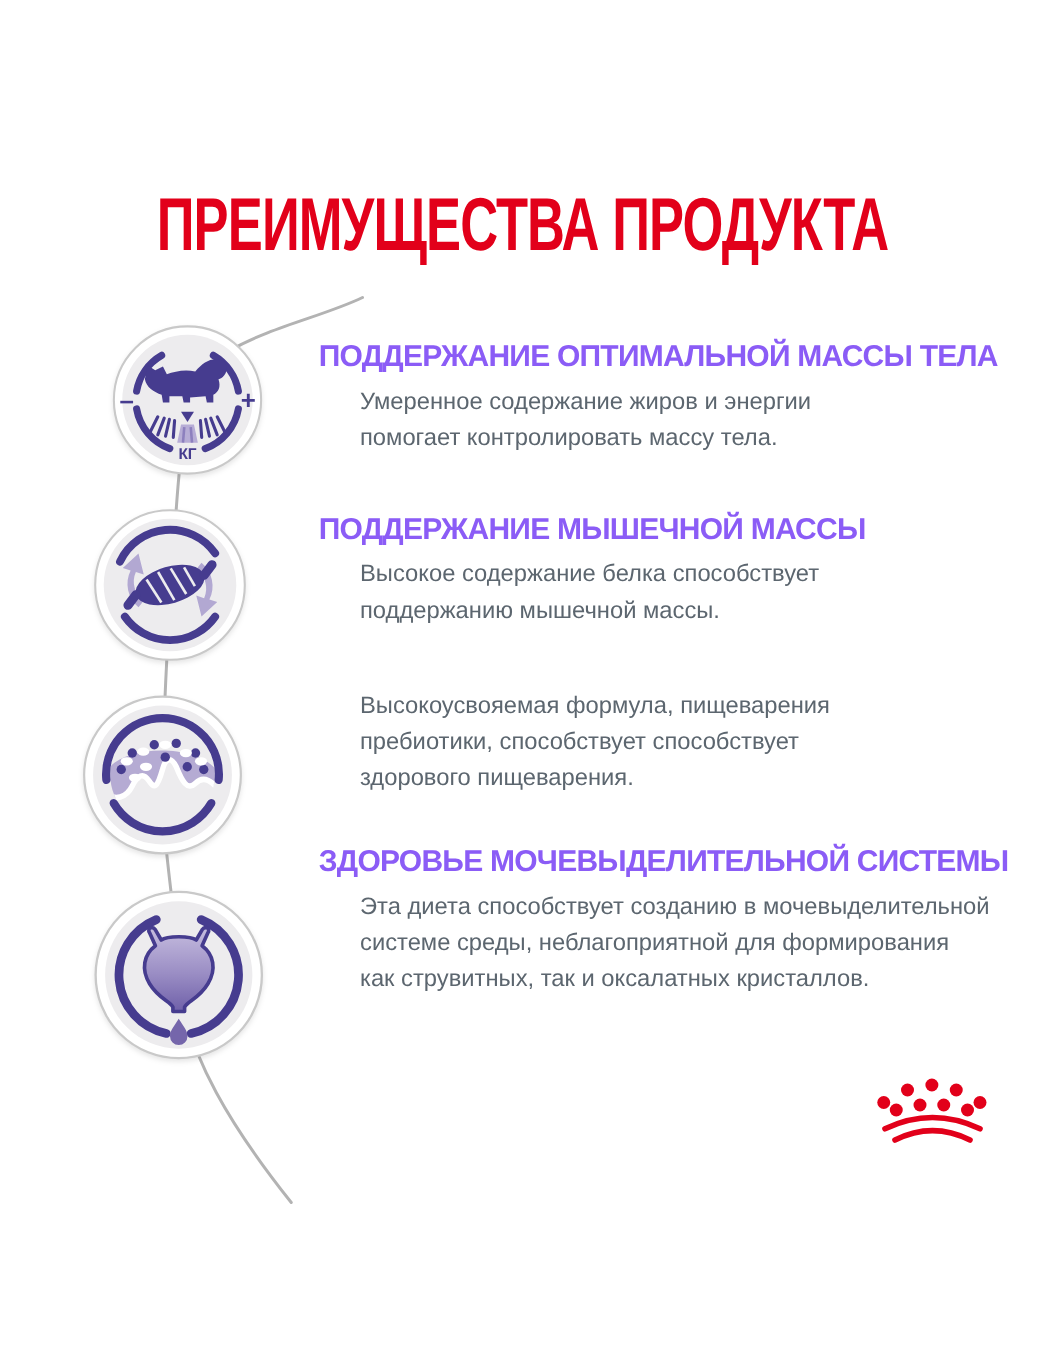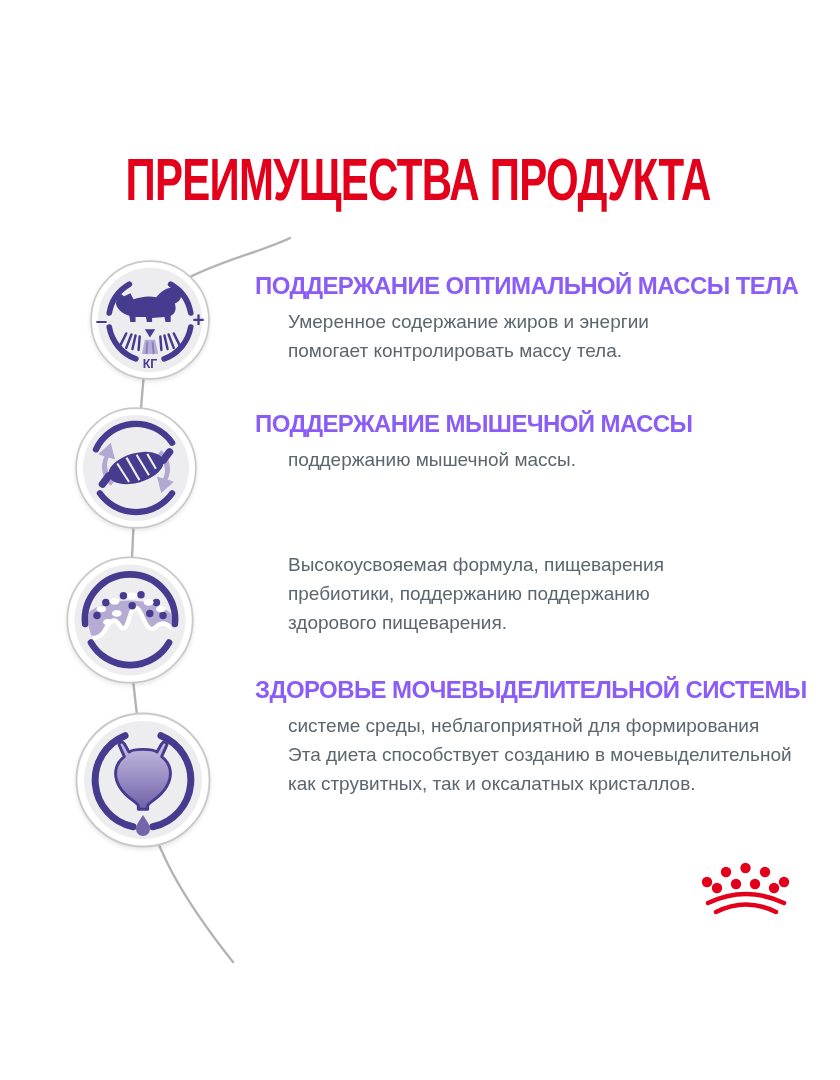--- a/index.html
+++ b/index.html
@@ -174,34 +174,35 @@
 
 <div class="benefit-text" style="top:272px">
   <div class="benefit-heading">ПОДДЕРЖАНИЕ ОПТИМАЛЬНОЙ МАССЫ ТЕЛА</div>
   <div class="benefit-line">Умеренное содержание жиров и энергии</div>
   <div class="benefit-line">помогает контролировать массу тела.</div>
   <div class="benefit-line"></div>
 </div>
 
 <div class="benefit-text" style="top:410px">
   <div class="benefit-heading">ПОДДЕРЖАНИЕ МЫШЕЧНОЙ МАССЫ</div>
+  <div class="benefit-line">Высокое содержание белка способствует</div>
   <div class="benefit-line">поддержанию мышечной массы.</div>
   <div class="benefit-line"></div>
 </div>
 
 <div class="benefit-text" style="top:550px">
   <div class="benefit-line">Высокоусвояемая формула, пищеварения</div>
-  <div class="benefit-line">пребиотики, поддержанию поддержанию</div>
+  <div class="benefit-line">пребиотики, способствует способствует</div>
   <div class="benefit-line">здорового пищеварения.</div>
 </div>
 
 <div class="benefit-text" style="top:676px">
   <div class="benefit-heading">ЗДОРОВЬЕ МОЧЕВЫДЕЛИТЕЛЬНОЙ СИСТЕМЫ</div>
+  <div class="benefit-line">Эта диета способствует созданию в мочевыделительной</div>
   <div class="benefit-line">системе среды, неблагоприятной для формирования</div>
-  <div class="benefit-line">Эта диета способствует созданию в мочевыделительной</div>
   <div class="benefit-line">как струвитных, так и оксалатных кристаллов.</div>
 </div>
 
 <svg class="crown" width="96" height="58" viewBox="0 0 96 58">
   <g fill="#E2001A">
     <circle cx="9" cy="20" r="5.2"></circle>
     <circle cx="28" cy="10" r="5.2"></circle>
     <circle cx="47.5" cy="6" r="5.2"></circle>
     <circle cx="67" cy="10" r="5.2"></circle>
     <circle cx="86" cy="20" r="5.2"></circle>

